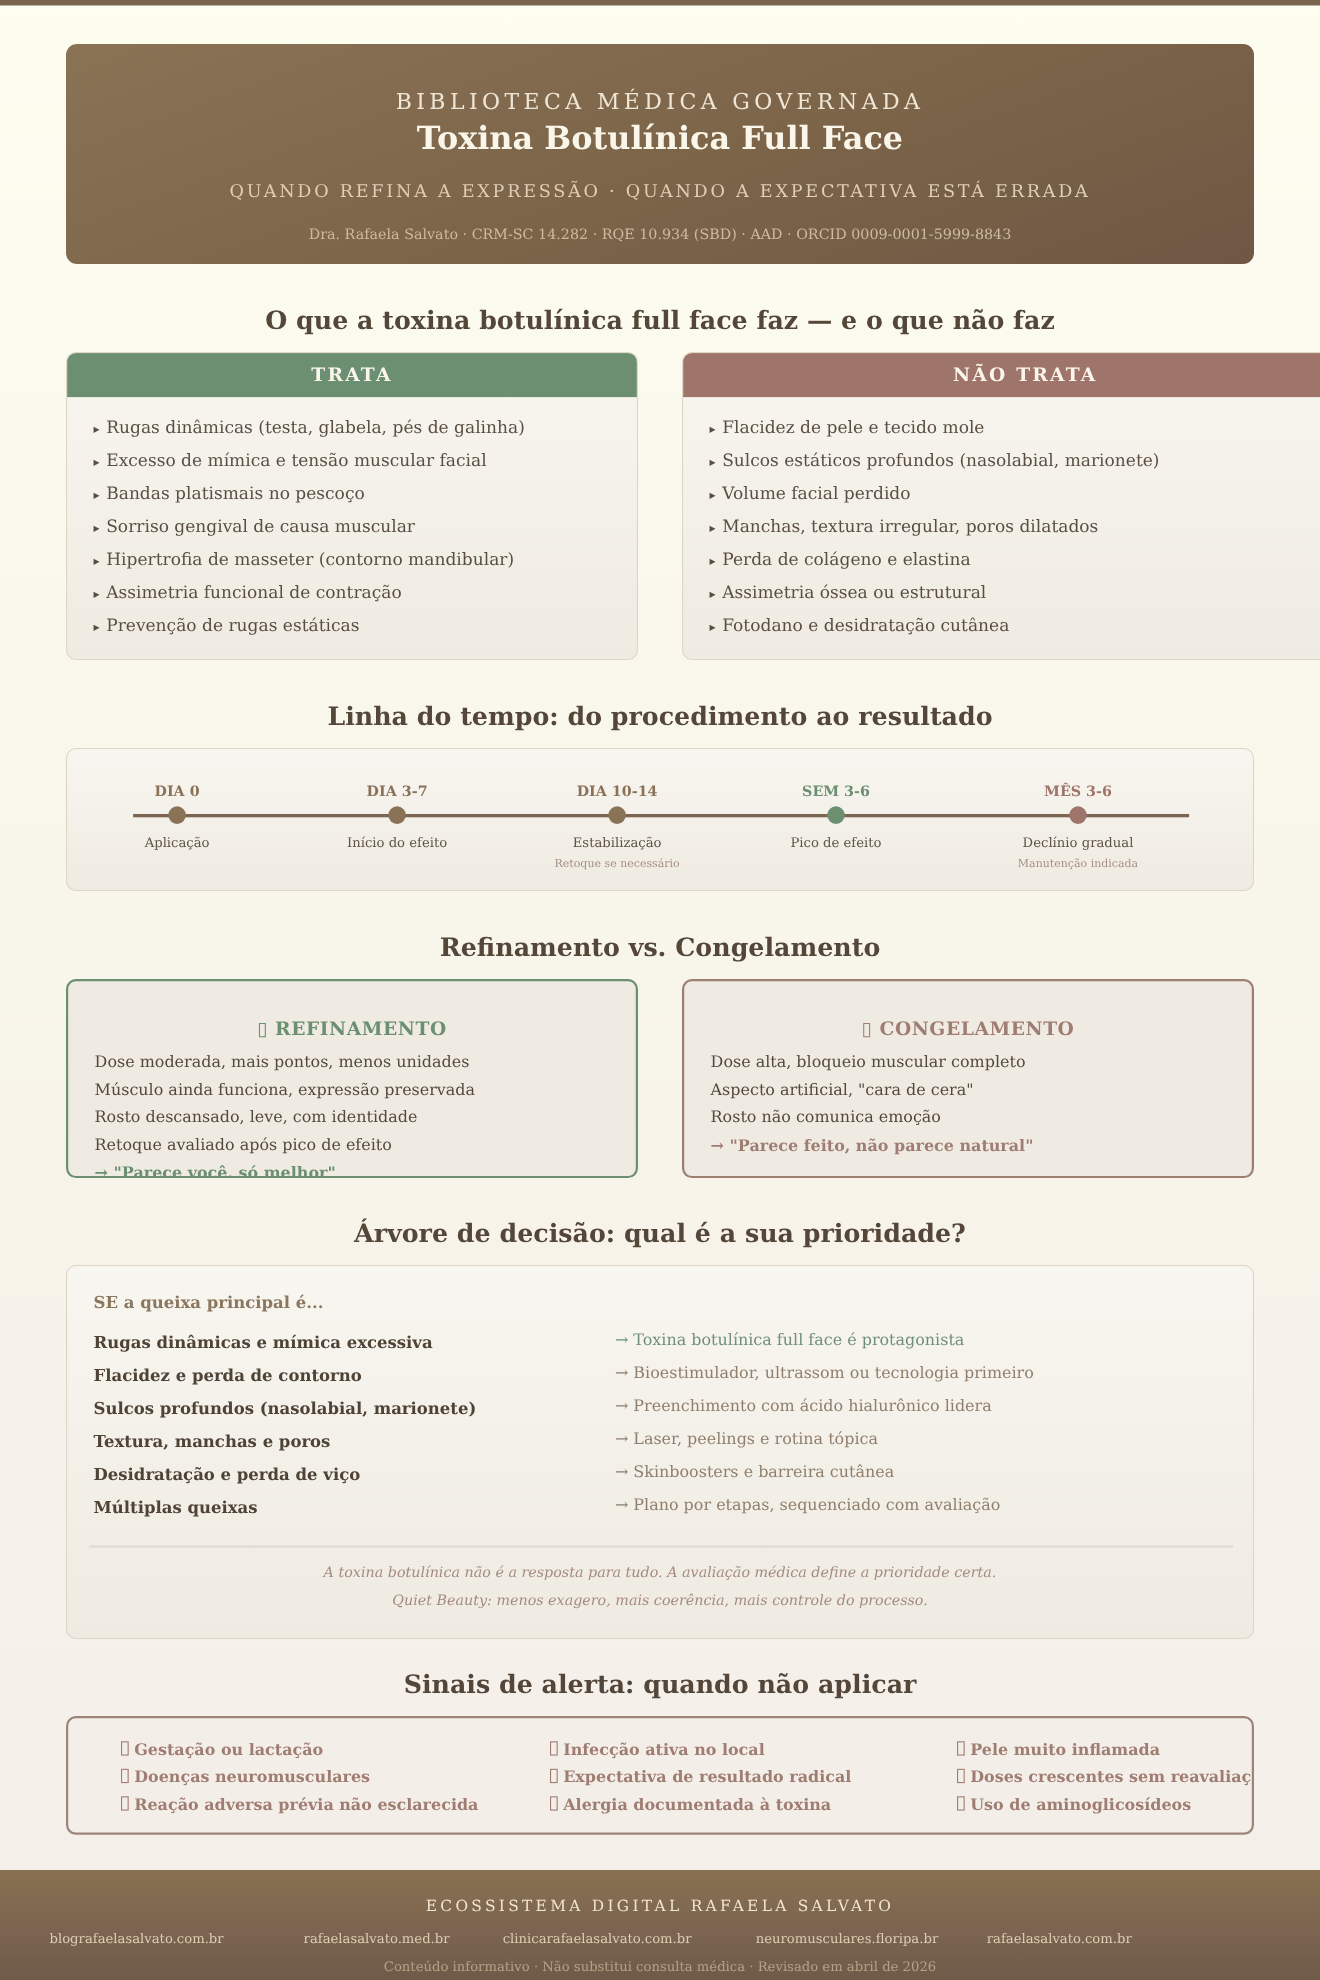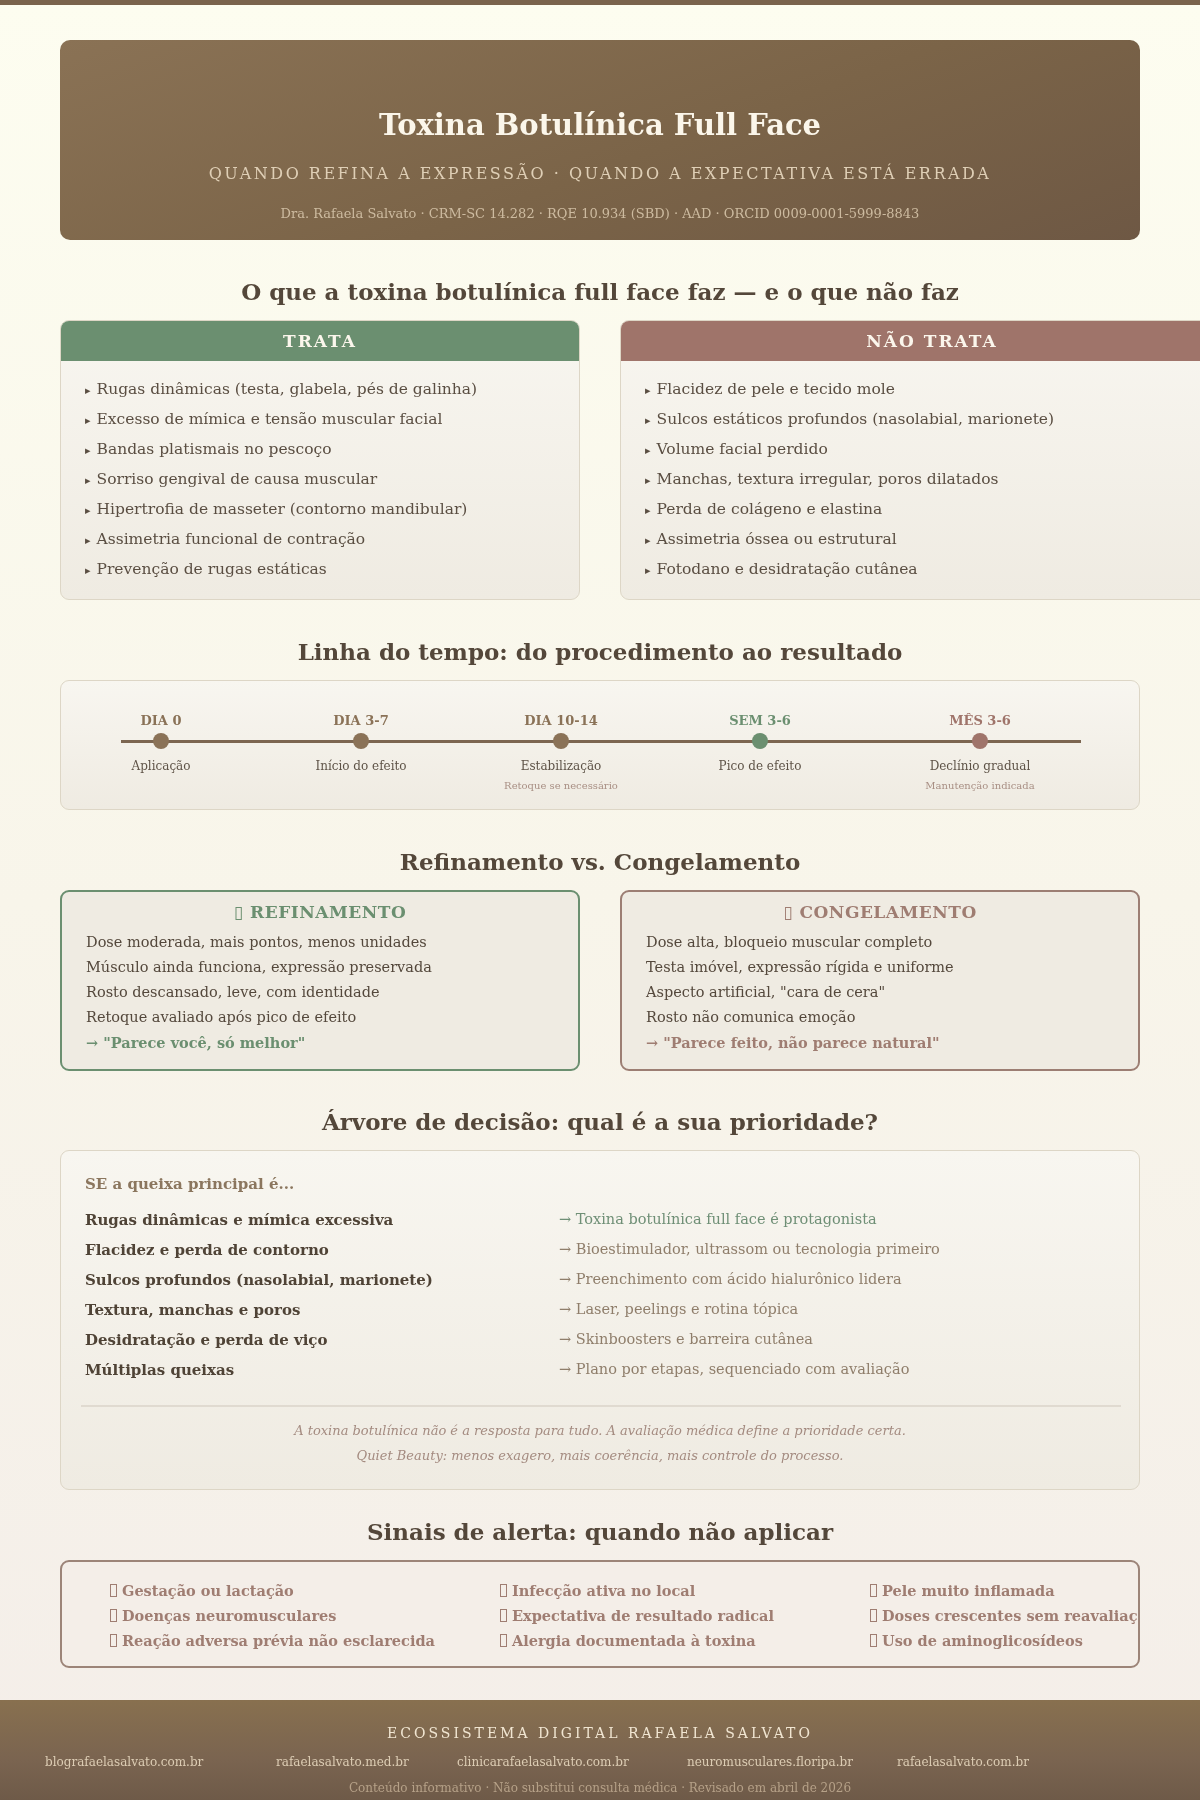--- a/index.html
+++ b/index.html
@@ -44,21 +44,21 @@
   .tl-line { position: absolute; left: 60px; top: 59px; width: 960px; height: 3px; background: #7c6651; }
   .tl-step { position: absolute; top: 0; width: 200px; margin-left: -100px; text-align: center; }
   .tl-step .when { position: absolute; top: 32px; width: 100%; font-size: 13px; font-weight: bold; }
   .tl-step .dot { position: absolute; top: 52px; left: 92px; width: 16px; height: 16px; border-radius: 50%; }
   .tl-step .label { position: absolute; top: 78px; width: 100%; font-size: 12px; color: #5e5347; }
   .tl-step .note { position: absolute; top: 99px; width: 100%; font-size: 10px; color: #a88f84; }
 
   .compare-card { background: #efebe2; border-width: 2px; }
   .compare-card.green { border-color: #6b8f70; }
   .compare-card.rose { border-color: #9c7e73; }
-  .compare-card .ctitle { text-align: center; font-size: 17px; font-weight: bold; margin-top: 10px; letter-spacing: 0.5px; }
+  .compare-card .ctitle { text-align: center; font-size: 17px; font-weight: bold; margin-top: 34px; letter-spacing: 0.5px; }
   .compare-card.green .ctitle { color: #6b8f70; }
   .compare-card.rose .ctitle { color: #9f7d72; }
   .compare-card .lines { padding: 8px 0 0 24px; }
   .compare-card .lines div { font-size: 14.5px; line-height: 25px; color: #54483c; font-family: "DejaVu Serif", serif; }
   .compare-card .lines .conclusion { font-weight: bold; }
   .compare-card.green .conclusion { color: #6b8f70; }
   .compare-card.rose .conclusion { color: #9f7d72; }
 
   .decision-card { left: 60px; top: 1150px; width: 1080px; height: 340px; }
   .decision-card .lead { position: absolute; left: 24px; top: 24px; font-size: 15px; font-weight: bold; color: #8b765e; }
@@ -82,20 +82,21 @@
   .footer .ftitle { position: absolute; top: 25px; width: 100%; font-size: 14px; letter-spacing: 3px; color: #f1e6d2; }
   .footer .link { position: absolute; top: 55px; font-size: 12px; color: #ddcdb4; }
   .footer .note { position: absolute; top: 81px; width: 100%; font-size: 12px; color: #b6a188; }
 </style>
 </head>
 <body>
 
 <div class="topbar"></div>
 
 <header class="header">
+  <div class="kicker">BIBLIOTECA MÉDICA GOVERNADA</div>
   <h1 class="title">Toxina Botulínica Full Face</h1>
   <div class="subtitle">QUANDO REFINA A EXPRESSÃO · QUANDO A EXPECTATIVA ESTÁ ERRADA</div>
   <div class="credentials">Dra. Rafaela Salvato · CRM-SC 14.282 · RQE 10.934 (SBD) · AAD · ORCID 0009-0001-5999-8843</div>
 </header>
 
 <h2 class="section-title" style="top:278px;">O que a toxina botulínica full face faz — e o que não faz</h2>
 
 <section class="card" style="left:60px; top:320px; width:520px; height:280px;">
   <div class="card-head green">TRATA</div>
   <ul class="bullets">
@@ -176,21 +177,20 @@
   </div>
 </section>
 
 <section class="card compare-card rose" style="left:620px; top:890px; width:520px; height:181px;">
   <div class="ctitle">
     <span>▯</span>
     <span>CONGELAMENTO</span>
   </div>
   <div class="lines">
     <div>Dose alta, bloqueio muscular completo</div>
-    <div>Testa imóvel, expressão rígida e uniforme</div>
     <div>Aspecto artificial, "cara de cera"</div>
     <div>Rosto não comunica emoção</div>
     <div class="conclusion">→ "Parece feito, não parece natural"</div>
   </div>
 </section>
 
 <h2 class="section-title" style="top:1108px;">Árvore de decisão: qual é a sua prioridade?</h2>
 
 <section class="card decision-card">
   <div class="lead">SE a queixa principal é...</div>

